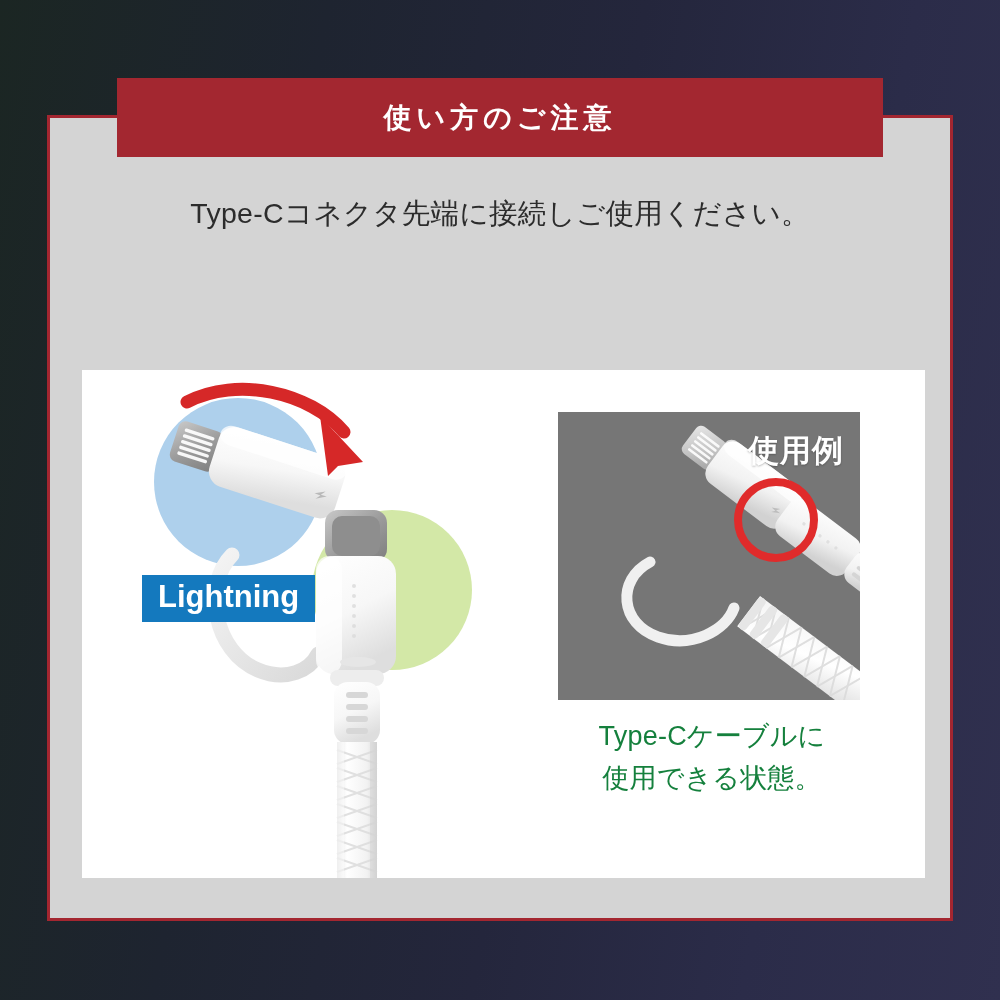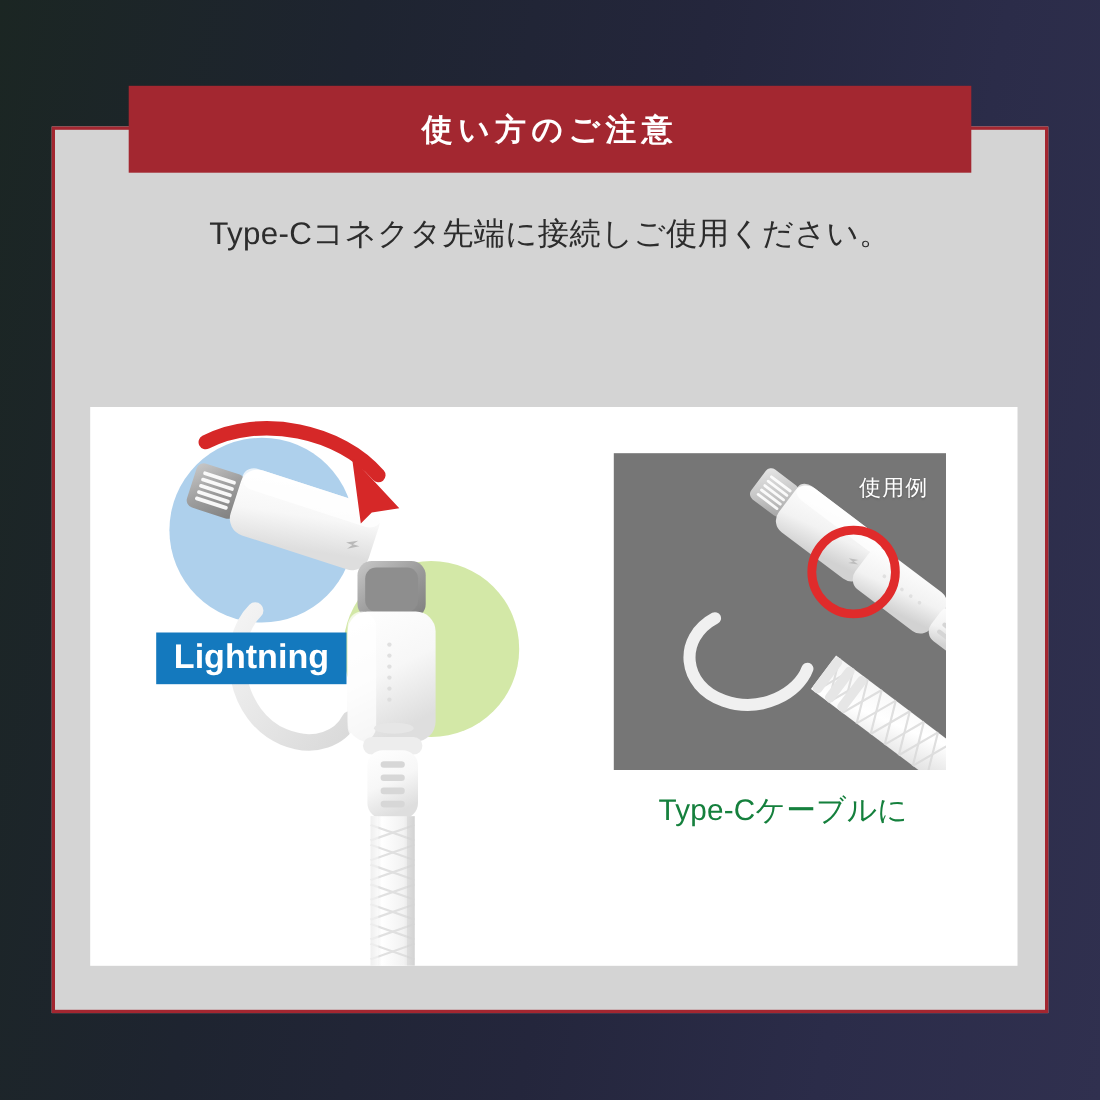--- a/index.html
+++ b/index.html
@@ -95,21 +95,21 @@
   
   .photo {
     position: absolute; left: 476px; top: 42px;
     width: 302px; height: 288px;
     background: #767676;
     overflow: hidden;
   }
   .photo svg.fill { position: absolute; left: 0; top: 0; width: 302px; height: 288px; }
   .photo-label {
     position: absolute; right: 16px; top: 18px;
-    color: #ffffff; font-size: 20px; font-weight: 400;
+    color: #ffffff; font-size: 31px; font-weight: 700;
     letter-spacing: 1px; white-space: nowrap; z-index: 4;
     text-shadow: 0 1px 2px rgba(0,0,0,.25);
   }
   .photo-circle {
     position: absolute; right: 42px; top: 66px;
     width: 84px; height: 84px; border-radius: 50%;
     border: 8px solid #e02b2b; z-index: 4;
   }
 
   
@@ -299,14 +299,15 @@
         </g>
       </g>
     </svg>
 
     <div class="photo-label">使用例</div>
     <div class="photo-circle"></div>
   </div>
 
   <div class="caption">
     <span class="ln">Type-Cケーブルに</span>
+    <span class="ln">使用できる状態。</span>
   </div>
 </div>
 
 </body></html>

